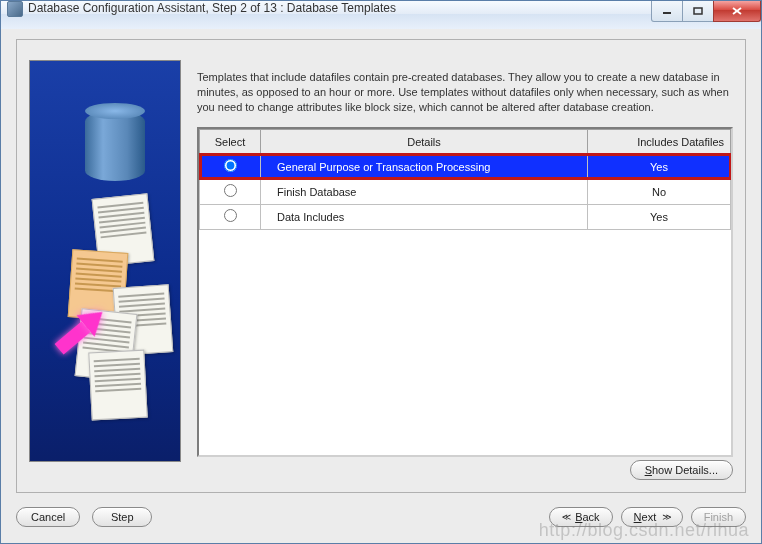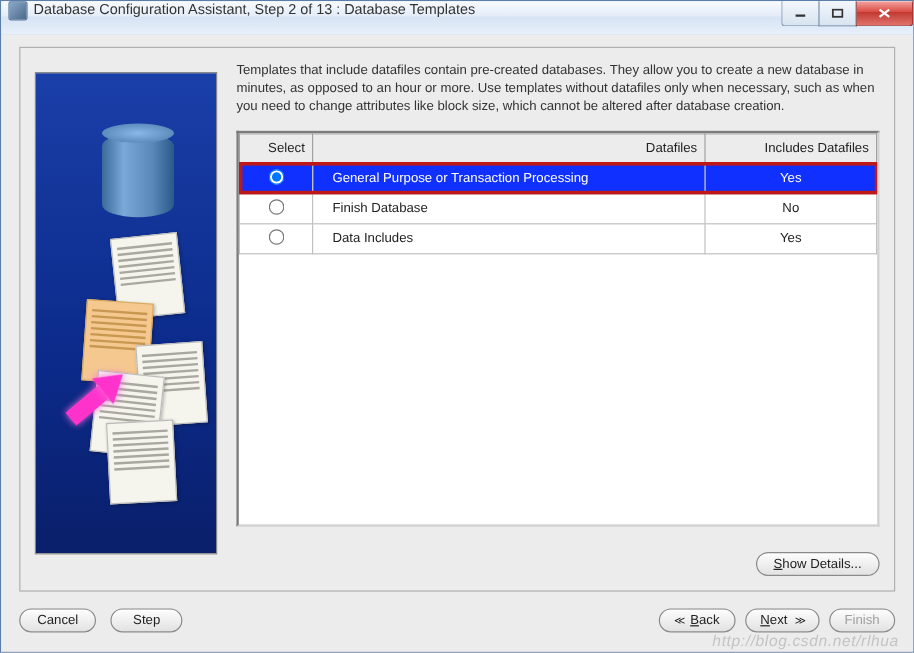--- a/index.html
+++ b/index.html
@@ -171,37 +171,38 @@
     position: absolute;
     left: 180px;
     right: 12px;
     top: 12px;
     bottom: 50px;
   }
   .description {
     color: #333;
     line-height: 1.35;
     margin-bottom: 12px;
+    margin-top: 18px;
   }
   .table-box {
     border: 2px inset #d0d0d0;
     background: #fff;
     height: 330px;
     box-sizing: border-box;
     overflow: hidden;
   }
   table.templates {
     width: 100%;
     border-collapse: collapse;
     table-layout: fixed;
   }
   table.templates th {
     background: #ececec;
     border: 1px solid #a0a0a0;
-    text-align: right;
+    text-align: center;
     font-weight: normal;
     padding: 3px 6px;
     color: #222;
     height: 18px;
   }
   table.templates th.sel { width: 48px; }
   table.templates th.datafiles { width: 130px; text-align: right; }
   table.templates td {
     border: 1px solid #c0c0c0;
     padding: 3px 16px;
@@ -268,25 +269,24 @@
     gap: 6px;
   }
   .nav-btn.disabled { color: #a0a0a0; cursor: default; }
   .chev { font-size: 9px; letter-spacing: -2px; }
   .u { text-decoration: underline; }
   .watermark {
     position: absolute;
     right: 12px;
     bottom: 2px;
     color: rgba(120,120,120,0.35);
-    font-size: 13px;
+    font-size: 18px;
     font-family: sans-serif;
     letter-spacing: 0.5px;
     pointer-events: none;
-    font-style: italic;
   }
 </style>
 </head>
 <body>
 
 <div class="window">
   <div class="titlebar">
     <div class="app-icon"></div>
     <span class="title-text">Database Configuration Assistant, Step 2 of 13 : Database Templates</span>
     <div class="win-controls">
@@ -363,21 +363,21 @@
       </div>
 
       <div class="main-area">
         <div class="description">Templates that include datafiles contain pre-created databases. They allow you to create a new database in minutes, as opposed to an hour or more. Use templates without datafiles only when necessary, such as when you need to change attributes like block size, which cannot be altered after database creation.</div>
 
         <div class="table-box">
           <table class="templates">
             <thead>
               <tr>
                 <th class="sel">Select</th>
-                <th>Datafiles</th>
+                <th>Details</th>
                 <th class="datafiles">Includes Datafiles</th>
               </tr>
             </thead>
             <tbody id="tmpl-body">
                 <tr class="selected highlight-row">
                   <td class="sel"><input type="radio" name="tmpl" checked="" style=""></td>
                   <td>General Purpose or Transaction Processing</td>
                   <td class="datafiles">Yes</td>
                 </tr>
                 <tr>

